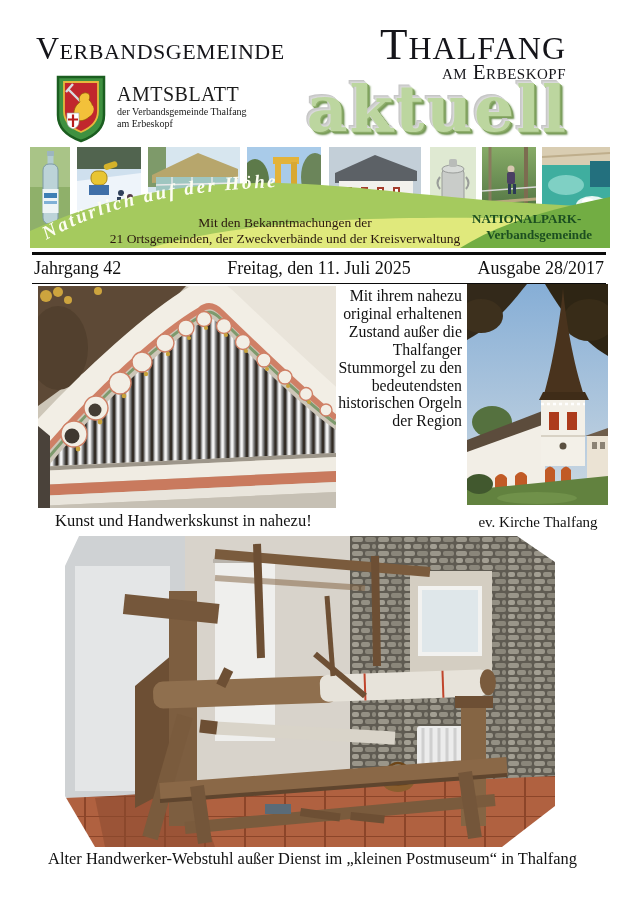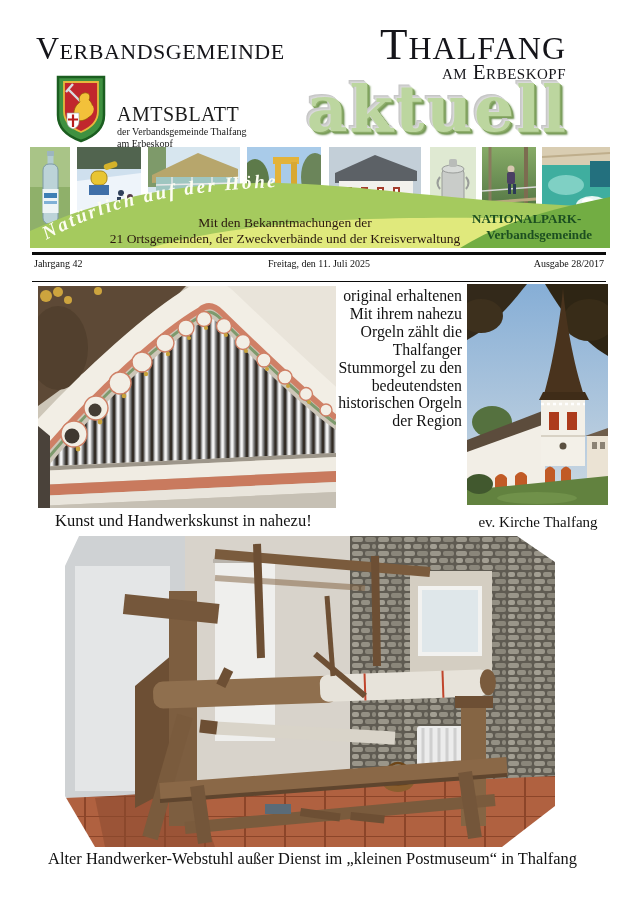--- a/index.html
+++ b/index.html
@@ -6,36 +6,36 @@
   body{width:625px;height:897px;font-family:"Liberation Serif",serif;color:#111;}
   #page{position:relative;width:625px;height:897px;background:#fff;overflow:hidden;}
   .abs{position:absolute;}
 
   
   #vgtitle{left:36px;top:18px;width:530px;display:flex;justify-content:space-between;align-items:baseline;color:#15151a;}
   #vgtitle .t-small{font-variant:small-caps;font-size:32px;letter-spacing:.5px;}
   #vgtitle .t-large{font-variant:small-caps;font-size:45px;letter-spacing:1px;}
   #subtitle{right:59px;top:60px;font-variant:small-caps;font-size:21px;letter-spacing:.5px;color:#15151a;}
   #amtsblatt{left:117px;top:82px;line-height:1.2;color:#1a1a1a;}
-  #amtsblatt .a1{font-size:20px;letter-spacing:.5px;margin-top:20px;}
+  #amtsblatt .a1{font-size:20px;letter-spacing:.5px;}
   #amtsblatt .a2{font-size:10px;}
   #brand{right:57px;top:78px;font-family:"DejaVu Serif",serif;font-weight:bold;font-size:63px;line-height:1;
          color:#bcd69f;letter-spacing:2px;
          text-shadow:-1px -1px 0 #d9d9d9,-2px -2px 0 #cfcfcf,-3px -3px 0 #c6c6c6,1px 1px 0 #8fae6d,2px 2px 0 #7da05b,3px 3px 2px #6d9150;}
   #coa{left:56px;top:75px;}
 
   
   #banner{left:30px;top:147px;width:580px;height:101px;background:#fff;}
   .bp{position:absolute;top:0;}
   .bp svg{display:block;}
   #hills{position:absolute;left:0;top:0;width:580px;height:101px;}
 
   
   #issuebar{left:32px;top:252px;width:570px;border-top:3px solid #0a0a0a;border-bottom:1px solid #0a0a0a;
-            padding:3px 2px 12px 2px;display:flex;align-items:baseline;font-size:10px;color:#111;}
+            padding:3px 2px 4px 2px;display:flex;align-items:baseline;font-size:18px;color:#111;}
   #issuebar .l{flex:1;text-align:left;}
   #issuebar .c{flex:1.6;text-align:center;}
   #issuebar .r{flex:1;text-align:right;}
 
   
   #organ{left:38px;top:286px;width:298px;height:222px;}
   #leadtext{left:328px;top:287px;width:134px;text-align:right;font-size:15.8px;line-height:17.9px;color:#121212;}
   #church{left:467px;top:284px;width:141px;height:221px;}
   #caption-left{left:55px;top:511px;font-size:16.5px;color:#121212;}
   #caption-right{left:466px;top:514px;width:144px;text-align:center;font-size:15px;color:#121212;}
@@ -288,23 +288,23 @@
     </g>
     <polygon points="0,181 298,167 298,171 0,185" fill="#9d968a"></polygon>
     <polygon points="0,185 298,171 298,185 0,199" fill="#f0ece3"></polygon>
     <polygon points="0,199 298,185 298,196 0,210" fill="#c97a5e"></polygon>
     <polygon points="0,210 298,196 298,206 0,220" fill="#e9e5dc"></polygon>
     <polygon points="0,220 298,206 298,222 0,222" fill="#c6c0b4"></polygon>
     <polygon points="0,140 12,150 12,222 0,222" fill="#4a423a"></polygon>
   </svg>
 
   <div id="leadtext" class="abs">
+    <div>Mit ihrem nahezu</div>
     <div>original erhaltenen</div>
-    <div>Mit ihrem nahezu</div>
-    <div>Orgeln zählt die</div>
+    <div>Zustand außer die</div>
     <div>Thalfanger</div>
     <div>Stummorgel zu den</div>
     <div>bedeutendsten</div>
     <div>historischen Orgeln</div>
     <div>der Region</div>
   </div>
 
   <svg id="church" class="abs" viewBox="0 0 141 221" preserveAspectRatio="none">
     <defs>
       <linearGradient id="sky" x1="0" y1="0" x2="0" y2="1">

